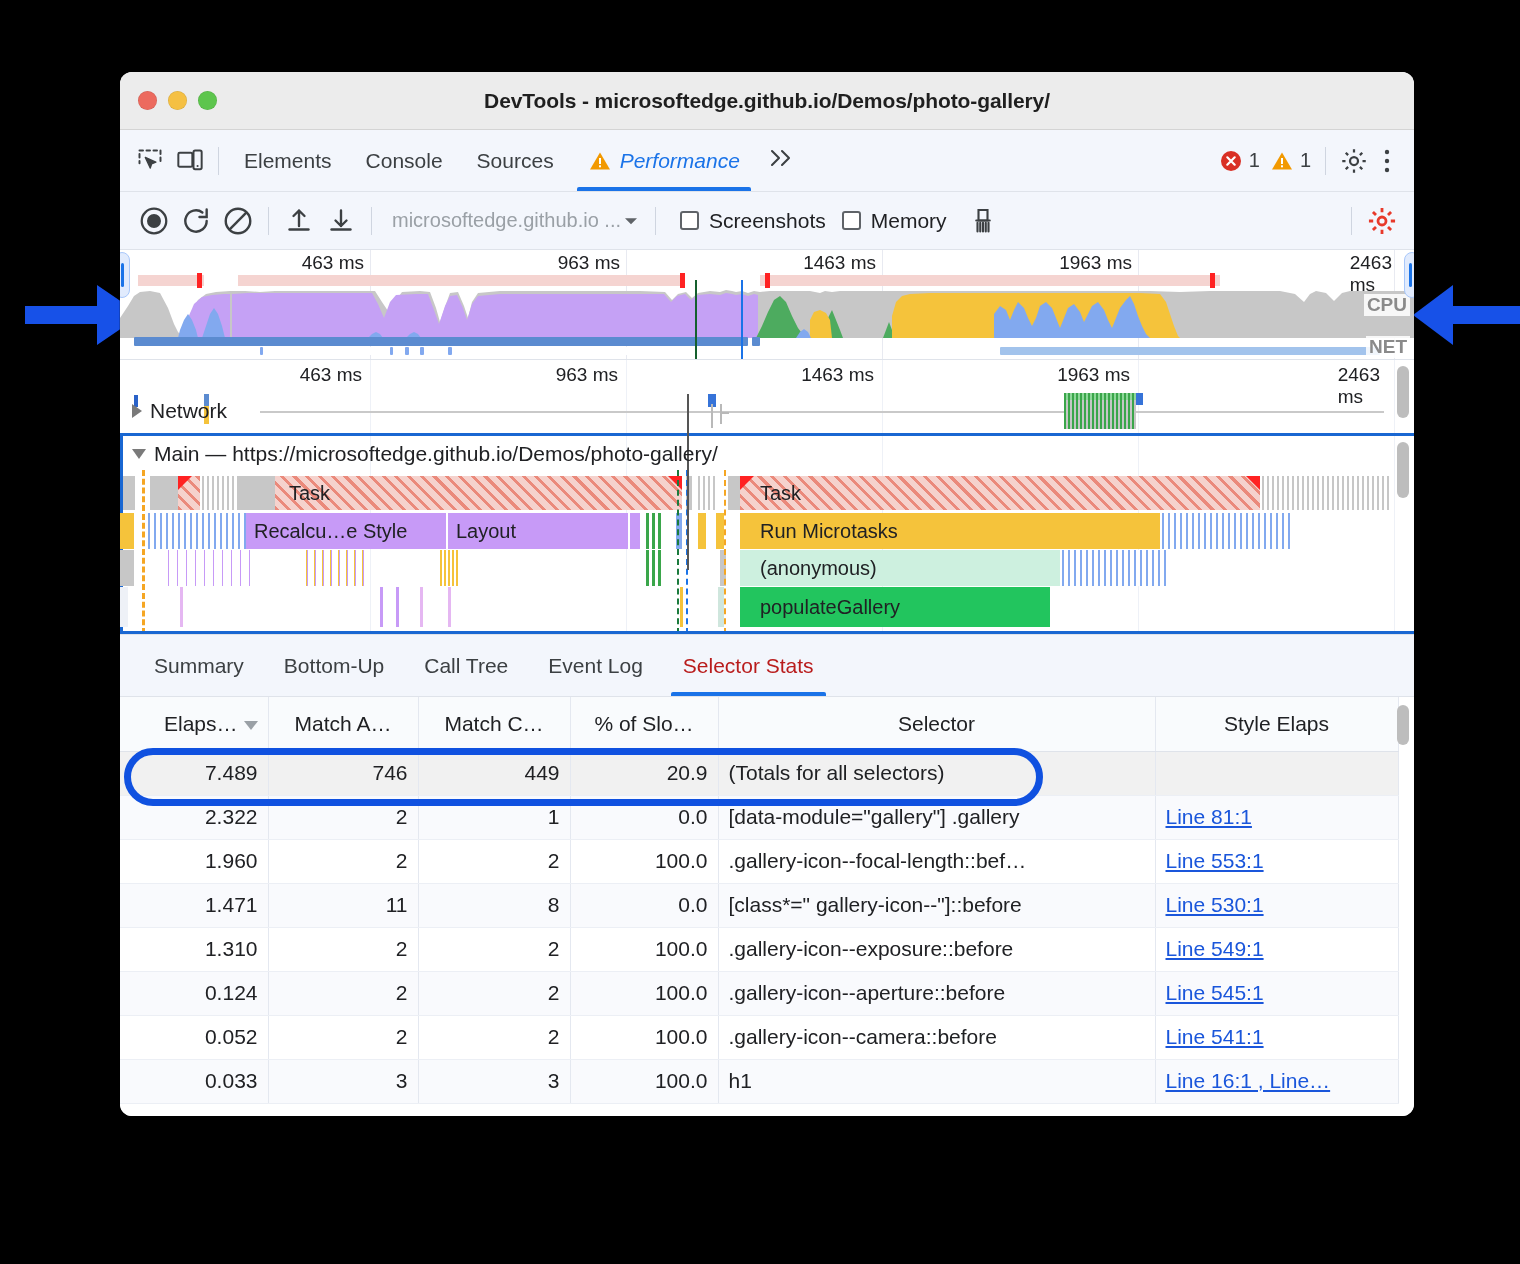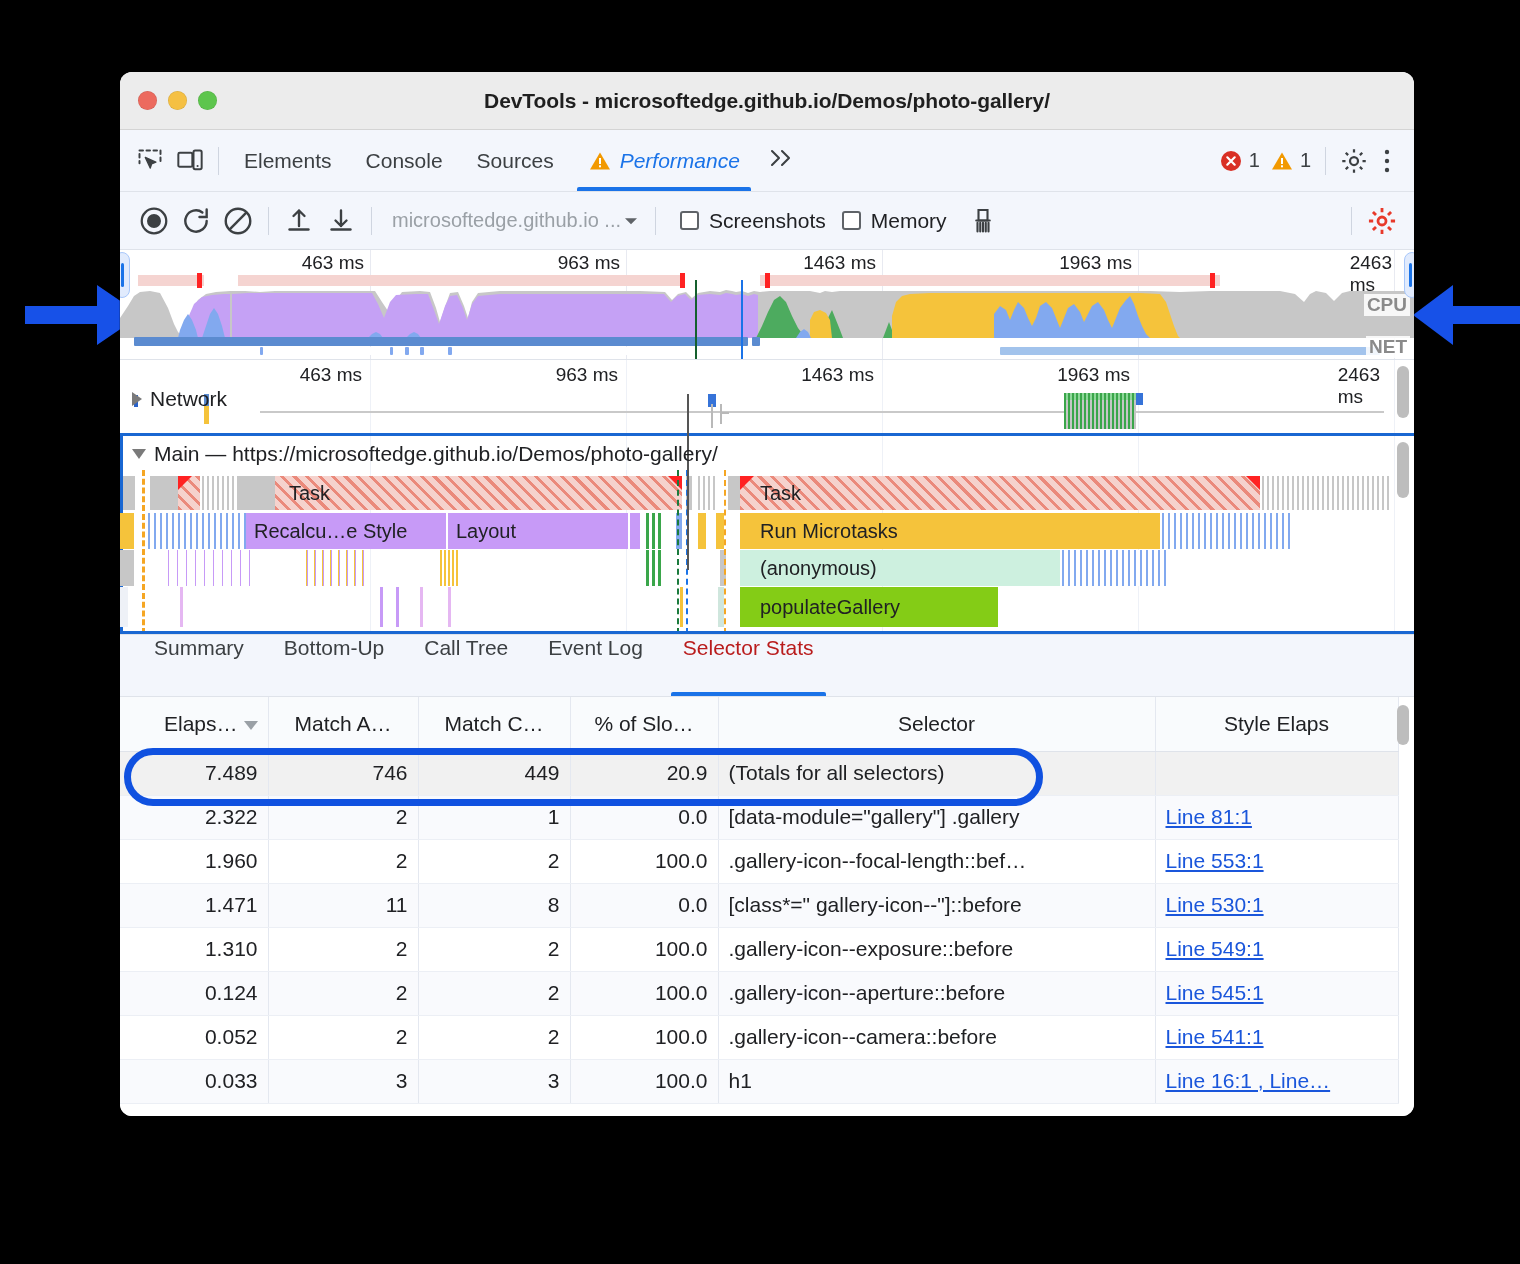--- a/index.html
+++ b/index.html
@@ -168,21 +168,21 @@
   }
 
   
   .btabs {
     height: 62px; background: #f3f6fc;
     border-bottom: 1px solid #dfe3ea;
     display: flex; align-items: center; padding-left: 14px;
   }
   .btab {
     font-size: 21px; color: #3c4043;
-    padding: 0 20px; height: 60px; display: flex; 
+    padding: 0 20px; height: 60px; display: flex; align-items: center;
     position: relative; white-space: nowrap;
   }
   .btab.active { color: #b91c1c; }
   .btab.active::after {
     content: ""; position: absolute; left: 8px; right: 8px; bottom: 0;
     height: 4px; background: #1a73e8; border-radius: 2px 2px 0 0;
   }
 
   
   .tablewrap { position: relative; height: 420px; background: #fff; overflow: hidden; }
@@ -462,21 +462,21 @@
       <div class="fl-gridline" style="left:1274px;"></div>
 
       <div class="fl-ruler">
         <span class="fl-tick" style="left:250px;">463 ms</span>
         <span class="fl-tick" style="left:506px;">963 ms</span>
         <span class="fl-tick" style="left:762px;">1463 ms</span>
         <span class="fl-tick" style="left:1018px;">1963 ms</span>
         <span class="fl-tick" style="left:1268px;">2463 ms</span>
       </div>
 
-      <div class="track-head" style="top:22px;justify-content:center;">
+      <div class="track-head" style="top:34px;justify-content:center;">
         <span class="tri right"></span>
         <span>Network</span>
       </div>
       <div style="position:absolute; left:14px; top:35px; width:4px; height:12px; background:#2a62c8;"></div>
       <div style="position:absolute; left:84px; top:34px; width:5px; height:30px; background:#f5c33b;"></div>
       <div style="position:absolute; left:84px; top:34px; width:5px; height:12px; background:#5b8bd0;"></div>
       <div style="position:absolute; left:140px; top:51px; right:30px; height:2px; background:#c9c9c9;"></div>
       <div style="position:absolute; left:588px; top:34px; width:8px; height:13px; background:#3673d8;"></div>
       <div style="position:absolute; left:591px; top:44px; width:2px; height:24px; background:#b9b9b9;"></div>
       <div style="position:absolute; left:600px; top:44px; width:2px; height:20px; background:#b9b9b9;"></div>
@@ -548,21 +548,21 @@
       <div style="position:absolute;left:942px;top:190px;width:104px;height:36px;background:repeating-linear-gradient(90deg,#82a9ef 0 2px,#fff 2px 6px);"></div>
 
       <div style="position:absolute;left:0px;top:227px;width:8px;height:40px;background:#eef1f7;"></div>
       <div style="position:absolute;left:60px;top:227px;width:3px;height:40px;background:#e5b7f2;"></div>
       <div style="position:absolute;left:260px;top:227px;width:3px;height:40px;background:#c79af7;"></div>
       <div style="position:absolute;left:276px;top:227px;width:3px;height:40px;background:#c79af7;"></div>
       <div style="position:absolute;left:300px;top:227px;width:3px;height:40px;background:#e5b7f2;"></div>
       <div style="position:absolute;left:328px;top:227px;width:3px;height:40px;background:#e5b7f2;"></div>
       <div style="position:absolute;left:560px;top:227px;width:3px;height:40px;background:#f5c33b;"></div>
       <div style="position:absolute;left:598px;top:227px;width:6px;height:40px;background:#cfe6dd;"></div>
-      <div class="evt" style="left:620px;top:227px;width:258px;height:40px;background:#84cc16;text-align:right;">
+      <div class="evt" style="left:620px;top:227px;width:310px;height:40px;background:#22c55e;text-align:right;">
         <span style="padding-left:12px;">populateGallery</span>
       </div>
 
       <div style="position:absolute;left:22px;top:110px;bottom:0;border-left:3px dashed #f5a623;"></div>
       <div style="position:absolute;left:557px;top:110px;bottom:0;border-left:2px dashed #1a7a3c;"></div>
       <div style="position:absolute;left:566px;top:110px;bottom:0;border-left:2px dashed #1a73e8;"></div>
       <div style="position:absolute;left:604px;top:110px;bottom:0;border-left:2px dashed #f5a623;"></div>
       <div style="position:absolute;left:567px;top:34px;bottom:64px;width:2px;background:#555;"></div>
 
       <div class="fl-sel-bottom" style="bottom:0;"></div>

